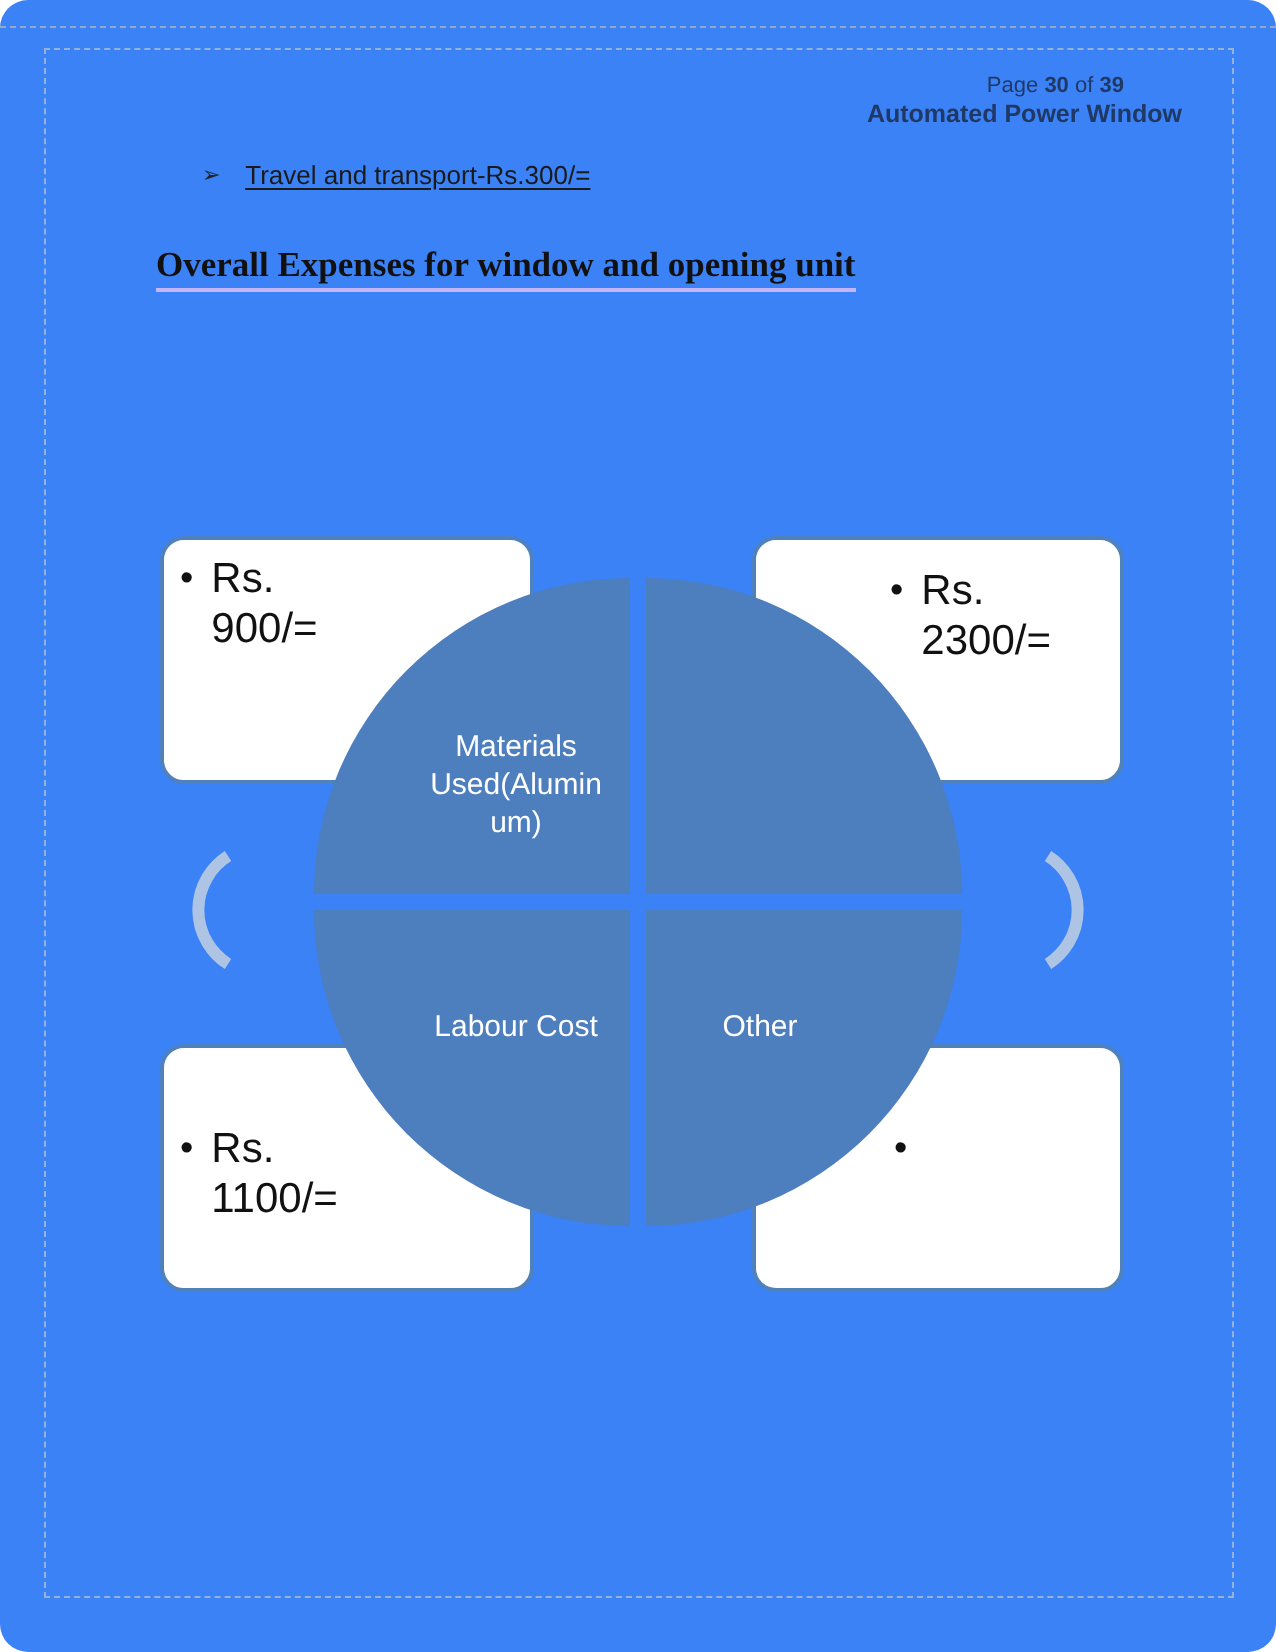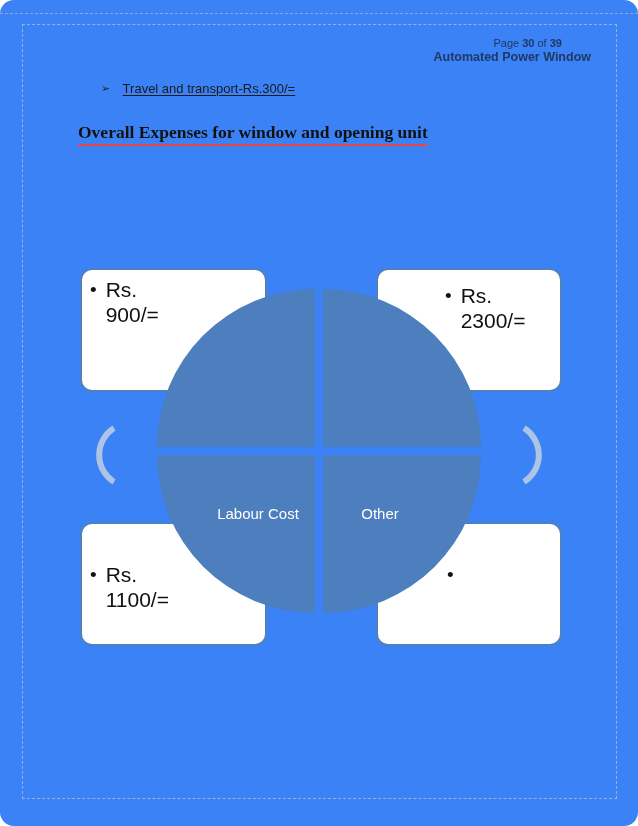--- a/index.html
+++ b/index.html
@@ -14,21 +14,21 @@
   .hline1{font-size:11px;line-height:14px;margin-right:29px;}
   .hline1 b{font-weight:bold;}
   .hline2{font-size:12.5px;line-height:15px;font-weight:bold;}
   
   .bullet-line{position:absolute;left:80px;top:80px;font-size:13px;line-height:16px;z-index:3;margin-left:21px;}
   .arrow{display:inline-block;margin-right:9px;font-size:11px;vertical-align:1px;color:#222;}
   .btext{text-decoration:underline;text-underline-offset:2px;}
   
   .heading{position:absolute;left:78px;top:122px;font-family:"Liberation Serif",serif;
            font-weight:bold;font-size:17.5px;line-height:21px;color:#111;
-           border-bottom:2px solid #ef4444;padding-bottom:1px;z-index:3;}
+           border-bottom:2px solid #c4b5fd;padding-bottom:1px;z-index:3;}
   
   .callout{position:absolute;background:#ffffff;border:2px solid #4f81bd;border-radius:12px;z-index:1;}
   .co-tl{left:80px;top:268px;width:183px;height:120px;}
   .co-tr{left:376px;top:268px;width:182px;height:120px;}
   .co-bl{left:80px;top:522px;width:183px;height:120px;}
   .co-br{left:376px;top:522px;width:182px;height:120px;}
   
   .diagram-svg{position:absolute;left:0;top:0;width:638px;height:826px;z-index:2;pointer-events:none;}
   
   .qlabel{position:absolute;width:150px;text-align:center;color:#ffffff;font-size:15px;
@@ -79,20 +79,23 @@
 
   <svg class="diagram-svg" viewBox="0 0 638 826" xmlns="http://www.w3.org/2000/svg">
     <path d="M 315 447 L 157 447 A 158 158 0 0 1 315 289 Z" fill="#4d7ebd"></path>
     <path d="M 323 447 L 323 289 A 158 158 0 0 1 481 447 Z" fill="#4d7ebd"></path>
     <path d="M 315 455 L 315 613 A 158 158 0 0 1 157 455 Z" fill="#4d7ebd"></path>
     <path d="M 323 455 L 481 455 A 158 158 0 0 1 323 613 Z" fill="#4d7ebd"></path>
     <path d="M 114 428 A 32 32 0 0 0 114 482" fill="none" stroke="#aec4e4" stroke-width="6"></path>
     <path d="M 524 428 A 32 32 0 0 1 524 482" fill="none" stroke="#aec4e4" stroke-width="6"></path>
   </svg>
 
+  <div class="qlabel q-tl">Materials
+Used(Alumin
+um)</div>
   <div class="qlabel q-br">Other</div>
   <div class="qlabel q-bl">Labour Cost</div>
 
   <div class="cvalue cv-tl">
     <span class="dot">•</span>
     <span class="val">Rs.
 900/=</span>
   </div>
   <div class="cvalue cv-tr">
     <span class="dot">•</span>

